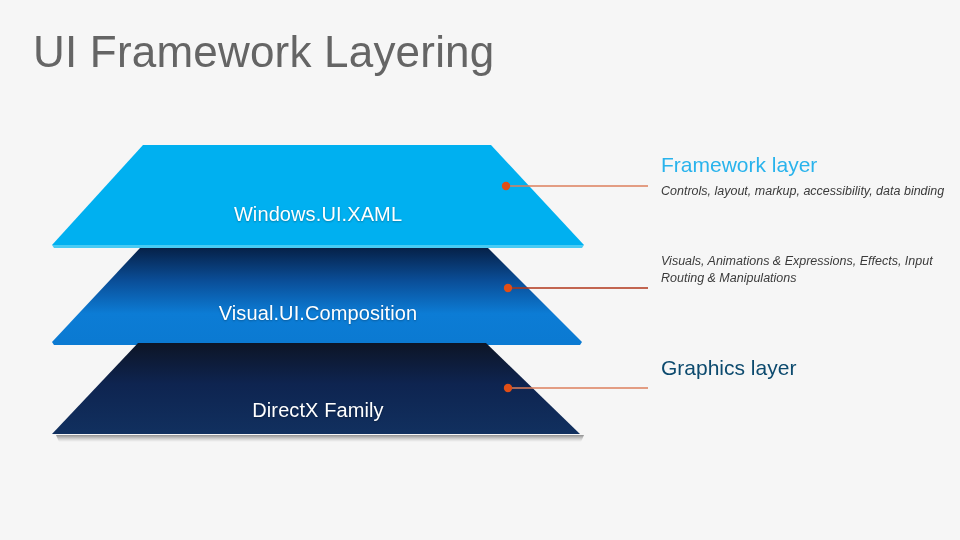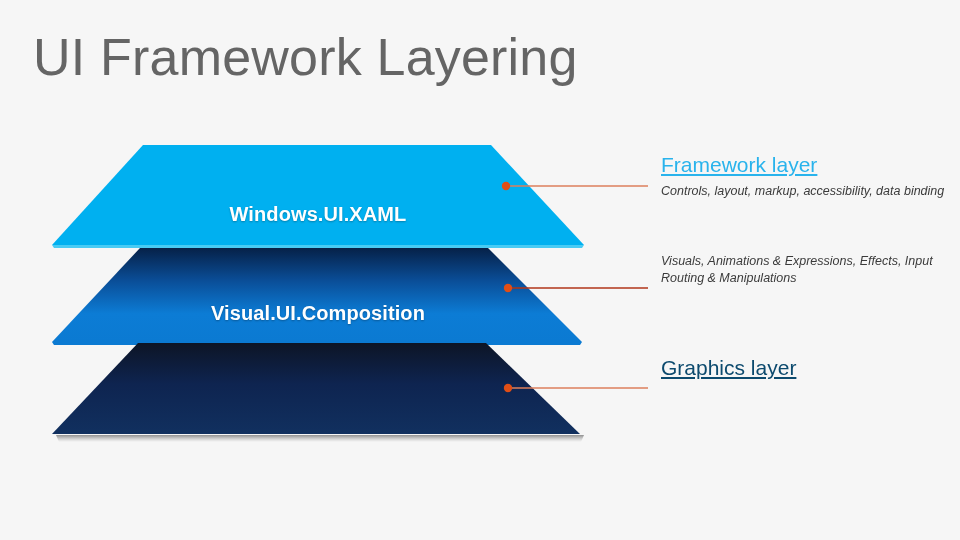--- a/index.html
+++ b/index.html
@@ -23,21 +23,21 @@
     width: 960px;
     height: 540px;
     background: #f6f6f6;
   }
 
   
   #page-title {
     position: absolute;
     left: 33px;
     top: 26px;
-    font-size: 52px;
+    font-size: 44px;
     font-weight: 300;
     letter-spacing: 0.2px;
     color: #656565;
     white-space: nowrap;
     line-height: 1.2;
   }
 
   
   #layer-stack {
     position: absolute;
@@ -57,21 +57,21 @@
     width: 100%;
     height: 100%;
   }
   .layer-label {
     position: absolute;
     left: 0;
     width: 100%;
     text-align: center;
     color: #ffffff;
     font-size: 20px;
-    font-weight: 700;
+    font-weight: 400;
     letter-spacing: 0.1px;
     text-shadow: 0 1px 2px rgba(0,0,0,0.28);
     pointer-events: none;
   }
 
   
   #layer-framework {
     left: 44px;
     top: 141px;
     width: 548px;
@@ -113,21 +113,20 @@
     position: absolute;
     left: 661px;
     width: 290px;
   }
   .annotation-title {
     font-size: 21px;
     font-weight: 400;
     line-height: 1.15;
     margin: 0 0 6px 0;
     white-space: nowrap;
-    text-decoration: underline;
   }
   .annotation-desc {
     font-size: 12.5px;
     line-height: 1.32;
     color: #3b3b3b;
     margin: 0;
     font-style: italic;
   }
 
   #annotation-framework { top: 153px; }
@@ -182,20 +181,21 @@
             <stop offset="100%" stop-color="#11305f"></stop>
           </linearGradient>
           <linearGradient id="grad-graphics-shadow" x1="0" y1="0" x2="0" y2="1">
             <stop offset="0%" stop-color="#6e6e6e" stop-opacity="0.75"></stop>
             <stop offset="100%" stop-color="#9c9c9c" stop-opacity="0"></stop>
           </linearGradient>
         </defs>
         <polygon points="12,96 540,96 537,103 15,103" fill="url(#grad-graphics-shadow)"></polygon>
         <polygon points="94,4 442,4 536,95 8,95" fill="url(#grad-graphics)"></polygon>
       </svg>
+      <div class="layer-label">DirectX Family</div>
     </div>
 
   </div>
 
   <div class="connector" id="connector-framework">
     <svg width="152" height="14" viewBox="0 0 152 14">
       <line x1="8" y1="7" x2="150" y2="7" stroke="#dd7f5c" stroke-width="1.6"></line>
       <circle cx="8" cy="7" r="4.2" fill="#e04e16"></circle>
     </svg>
   </div>

